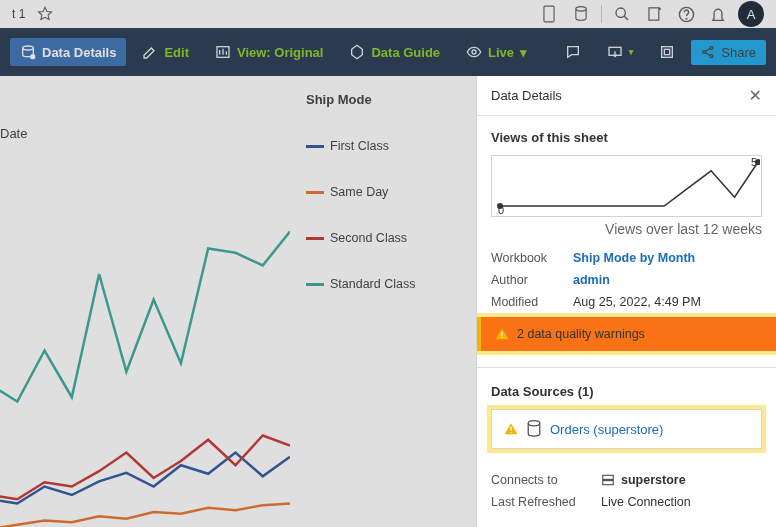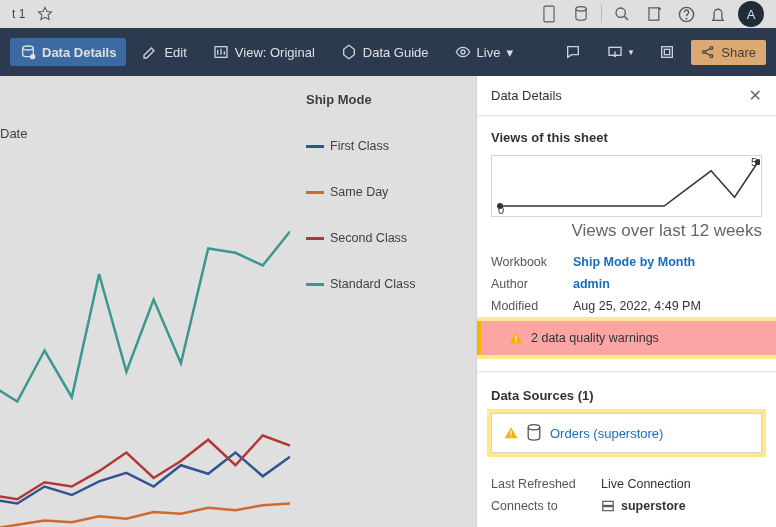--- a/index.html
+++ b/index.html
@@ -5,48 +5,48 @@
 * { margin: 0; padding: 0; box-sizing: border-box; font-family: -apple-system, BlinkMacSystemFont, "Segoe UI", Arial, sans-serif; }
 body { width: 776px; height: 527px; overflow: hidden; background: #fff; position: relative; }
 
 .topbar { height: 28px; background: #fff; display: flex; align-items: center; padding: 0 12px; gap: 8px; font-size: 12px; color: #333; border-radius: 9px; }
 .topbar .spacer { flex: 1; }
 .topbar .icon-btn { width: 24px; height: 24px; display: flex; align-items: center; justify-content: center; cursor: pointer; color: #555; }
 .topbar .divider { width: 1px; height: 18px; background: #ccc; }
 .topbar .avatar { width: 26px; height: 26px; border-radius: 50%; background: #0c1a2e; color: #fff; display: flex; align-items: center; justify-content: center; font-size: 13px; font-weight: 500; }
 
 .toolbar { height: 48px; background: #1a2c47; display: flex; align-items: center; padding: 0 10px; gap: 6px; color: #fff; }
-.tb-btn { display: flex; align-items: center; gap: 6px; padding: 6px 10px; border-radius: 2px; font-size: 13px; cursor: pointer; color: #ffffff; }
+.tb-btn { display: flex; align-items: center; gap: 6px; padding: 6px 10px; border-radius: 2px; font-size: 13px; cursor: pointer; color: #84cc16; font-weight: bold; }
 .tb-btn.active { background: #2f69b3; color: #fff; font-weight: 600; }
 .tb-btn svg { width: 16px; height: 16px; }
 .toolbar .spacer { flex: 1; }
-.share-btn { display: flex; align-items: center; gap: 6px; padding: 5px 10px; background: #fdba74; color: #333; border-radius: 2px; font-size: 13px; font-weight: 500; cursor: pointer; }
+.share-btn { display: flex; align-items: center; gap: 6px; padding: 5px 10px; background: #0ea5e9; color: #333; border-radius: 2px; font-size: 13px; font-weight: 500; cursor: pointer; }
 
 .main { display: flex; height: 451px; }
 .chart-area { flex: 1; position: relative; overflow: hidden; }
 .chart-title { position: absolute; top: 50px; left: 0; font-size: 13px; color: #333; }
 .legend { position: absolute; top: 16px; left: 306px; }
 .legend-title { font-size: 13px; font-weight: 600; margin-bottom: 4px; color: #333; }
 .legend-item { display: flex; align-items: center; gap: 6px; font-size: 12.5px; color: #333; margin-bottom: 3px; margin-top: 32px; }
 .legend-swatch { width: 18px; height: 3px; }
 .chart-svg { position: absolute; top: 130px; left: -10px; }
 
 .panel { width: 300px; border-left: 1px solid #d4d4d4; background: #fff; display: flex; flex-direction: column; overflow-y: auto; }
 .panel-header { display: flex; align-items: center; justify-content: space-between; padding: 10px 14px; border-bottom: 1px solid #e1e1e1; }
 .panel-title { font-size: 13px; color: #333; }
 .close-x { cursor: pointer; font-size: 16px; color: #666; }
 .panel-body { padding: 14px; }
 .section-title { font-size: 13px; font-weight: 600; margin-bottom: 10px; color: #333; }
 .spark-box { border: 1px solid #d4d4d4; height: 62px; position: relative; margin-bottom: 4px; }
-.spark-caption { font-size: 17px; color: #666; text-align: right; margin-bottom: 14px; }
+.spark-caption { font-size: 14px; color: #666; text-align: right; margin-bottom: 14px; }
 .meta-row { display: flex; font-size: 12.5px; margin-bottom: 8px; }
 .meta-label { width: 82px; color: #555; }
 .meta-val { color: #333; }
 .meta-val.link { color: #1a6dbb; font-weight: 600; }
-.warn-bar { margin: 8px -14px 8px; padding: 10px 28px; background: #fca5a5; border-left: 4px solid #f6b300; display: flex; align-items: center; gap: 8px; font-size: 12.5px; color: #333; outline: 4px solid #ffe98a; }
+.warn-bar { margin: 8px -14px 8px; padding: 10px 14px; background: #f97316; border-left: 4px solid #f6b300; display: flex; align-items: center; gap: 8px; font-size: 12.5px; color: #333; outline: 4px solid #ffe98a; }
 .hr { height: 1px; background: #e1e1e1; margin: 16px -14px; }
 .ds-box { border: 1px solid #d4d4d4; padding: 10px 12px; display: flex; align-items: center; gap: 8px; outline: 4px solid #ffe98a; margin-bottom: 24px; }
 .ds-box a { color: #1a6dbb; font-size: 13px; font-weight: 500; text-decoration: none; }
 .warn-tri { width: 14px; height: 14px; }
 .db-icon { color: #555; }
 
 .dim-overlay { position: absolute; inset: 0; background: rgba(110,110,110,0.22); pointer-events: none; }
 .dim-overlay.top { top: 0; height: 76px; }
 .dim-overlay.left { top: 76px; left: 0; width: 476px; height: 451px; }
 </style>
@@ -248,29 +248,29 @@
             <rect x="11" y="17" width="2" height="2" fill="#fff"></rect>
           </svg>
         <svg width="16" height="18" viewBox="0 0 24 28" fill="none" stroke="#555" stroke-width="2" class="db-icon">
             <ellipse cx="12" cy="5" rx="9" ry="4"></ellipse>
             <path d="M3 5v16c0 2.2 4 4 9 4s9-1.8 9-4V5"></path>
           </svg>
         <a href="#">Orders (superstore)</a>
       </div>
 
       <div class="meta-row">
-          <span class="meta-label" style="width:110px">Last Refreshed</span>
-          <span class="meta-val">Live Connection</span>
-        </div>
-      <div class="meta-row">
         <span class="meta-label" style="width:110px">Connects to</span>
         <svg width="14" height="14" viewBox="0 0 24 24" fill="none" stroke="#555" stroke-width="2" style="margin-right:6px">
             <rect x="3" y="4" width="18" height="7"></rect>
             <rect x="3" y="13" width="18" height="7"></rect>
           </svg>
         <span class="meta-val" style="font-weight:600">superstore</span>
       </div>
+      <div class="meta-row">
+          <span class="meta-label" style="width:110px">Last Refreshed</span>
+          <span class="meta-val">Live Connection</span>
+        </div>
     </div>
   </div>
 </div>
 
 <div class="dim-overlay top"></div>
 <div class="dim-overlay left"></div>
 
 </body></html>

